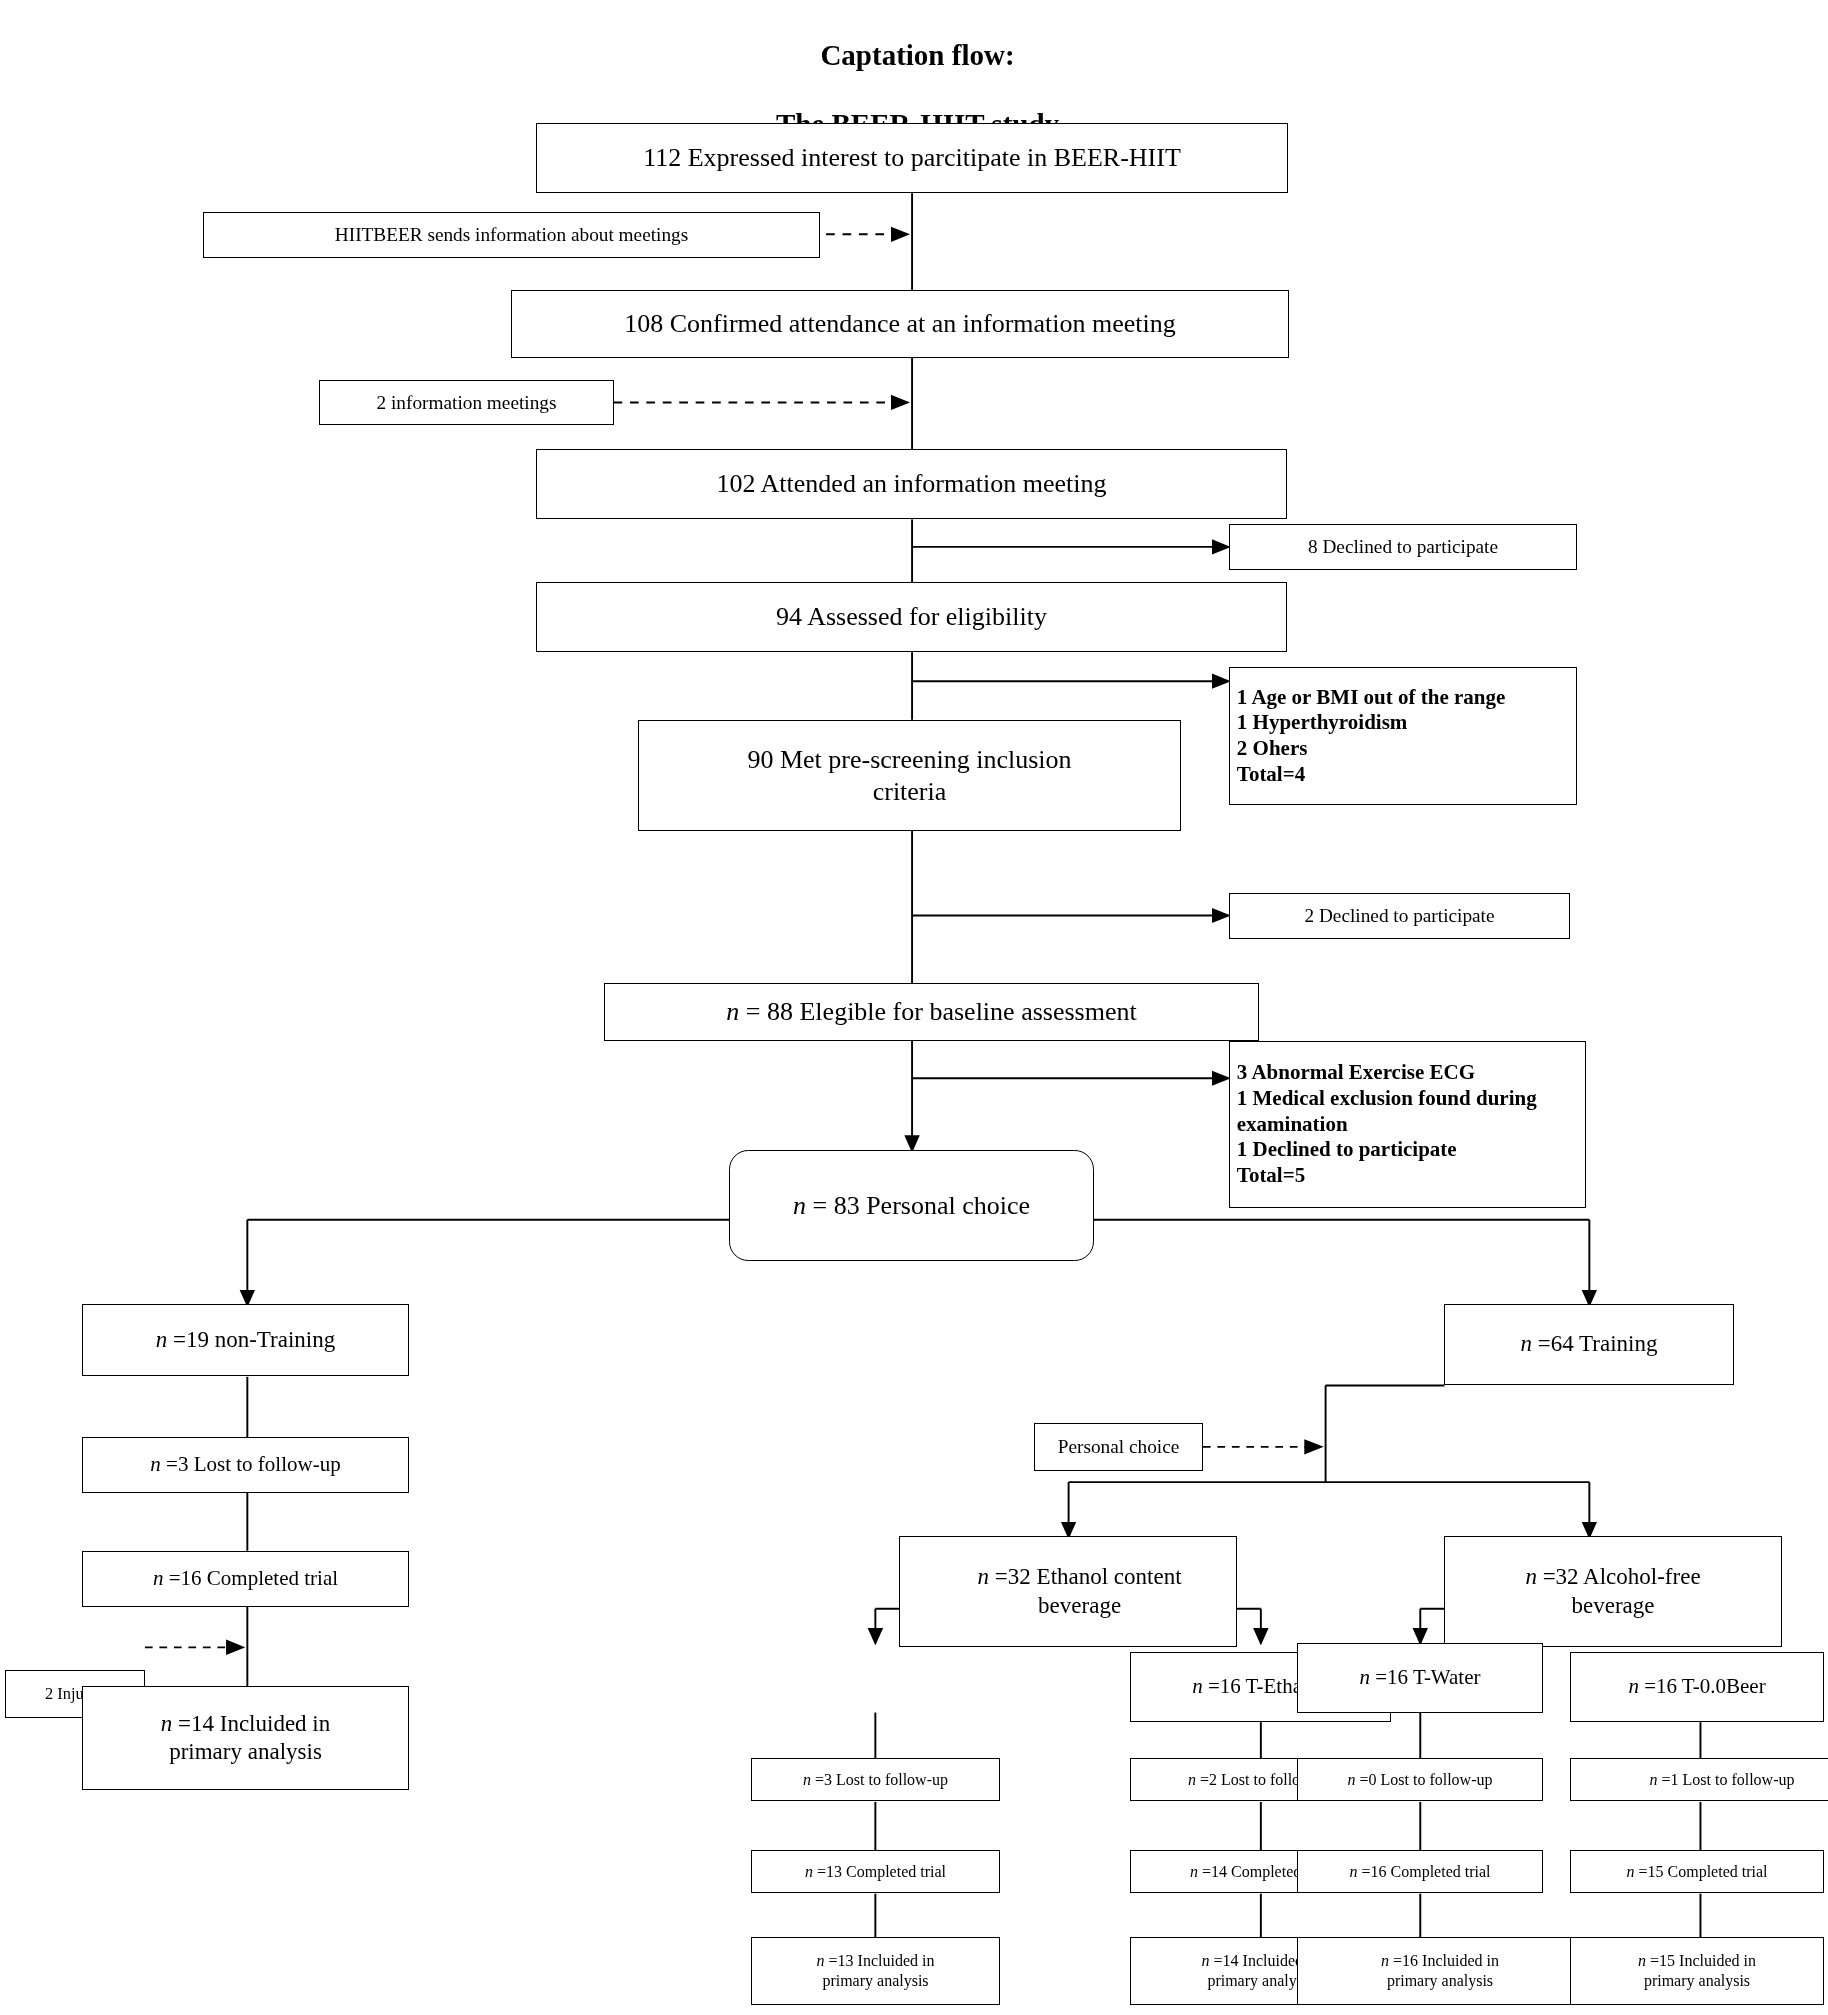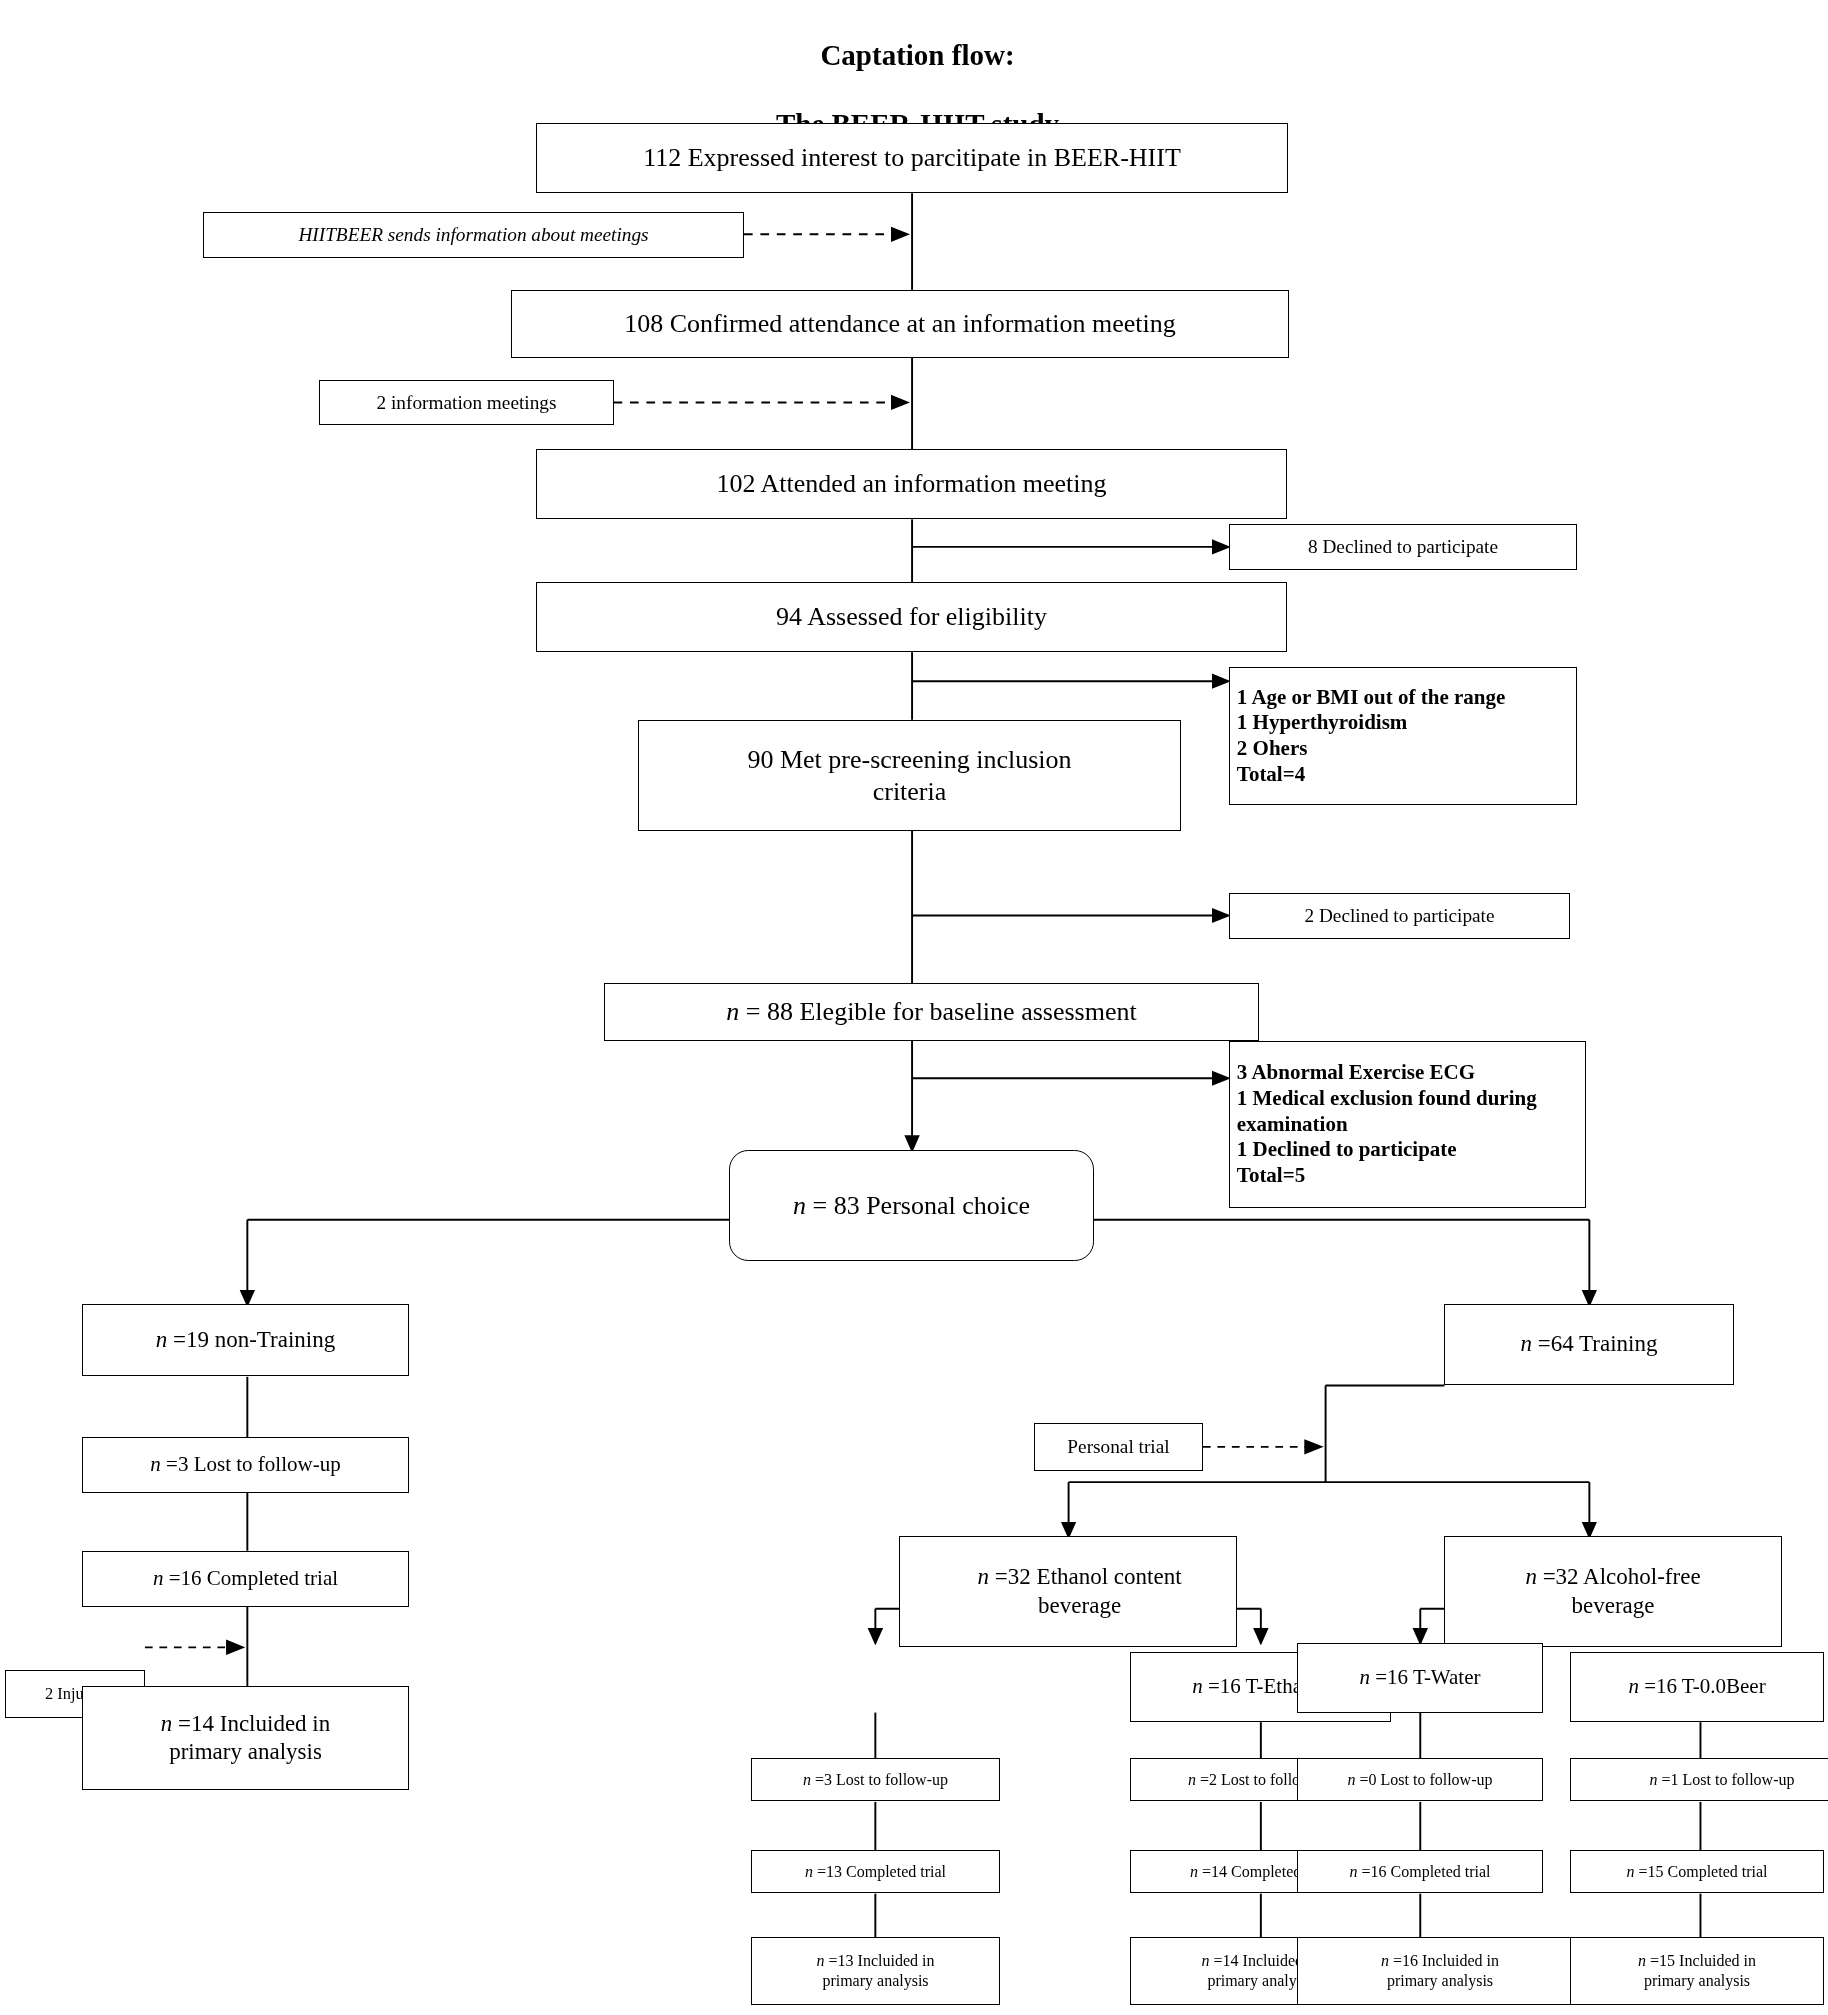--- a/index.html
+++ b/index.html
@@ -151,21 +151,21 @@
 
   <div class="title" style="left:531px; top:3.9px; width:773px; font-size:29px;">
     <div>Captation flow:</div>
     <div>The BEER-HIIT study</div>
   </div>
 
   <div class="node fs-main" style="left:536px; top:123px; width:752px; height:70px;">
     <span class="txt">112 Expressed interest to parcitipate in BEER-HIIT</span>
   </div>
 
-  <div class="node fs-note" style="left:203px; top:212px; width:541px; height:46px;font-style:italic;">
+  <div class="node fs-note" style="left:203px; top:212px; width:617px; height:46px;">
     <span class="txt">HIITBEER  sends information about meetings</span>
   </div>
 
   <div class="node fs-main" style="left:511px; top:290px; width:778px; height:68px;justify-content:flex-end;">
     <span class="txt">108 Confirmed attendance at an information meeting</span>
   </div>
 
   <div class="node fs-note" style="left:319px; top:380px; width:295px; height:45px;">
     <span class="txt">2 information meetings</span>
   </div>
@@ -232,21 +232,21 @@
 
   <div class="node fs-branch multiline" style="left:82px; top:1686px; width:327px; height:104px;">
     <span class="txt"><em>n</em> =14 Incluided in<br>primary analysis</span>
   </div>
 
   <div class="node fs-branch" style="left:1444px; top:1304px; width:290px; height:81px;">
     <span class="txt"><em>n</em> =64 Training</span>
   </div>
 
   <div class="node fs-note" style="left:1034px; top:1423px; width:169px; height:48px;">
-    <span class="txt">Personal trial</span>
+    <span class="txt">Personal choice</span>
   </div>
 
   <div class="node fs-branch multiline" style="left:899px; top:1536px; width:338px; height:111px;padding-left:28px;">
     <span class="txt"><em>n</em> =32 Ethanol content<br>beverage</span>
   </div>
 
   <div class="node fs-branch multiline" style="left:1444px; top:1536px; width:338px; height:111px;">
     <span class="txt"><em>n</em> =32 Alcohol-free<br>beverage</span>
   </div>
 

